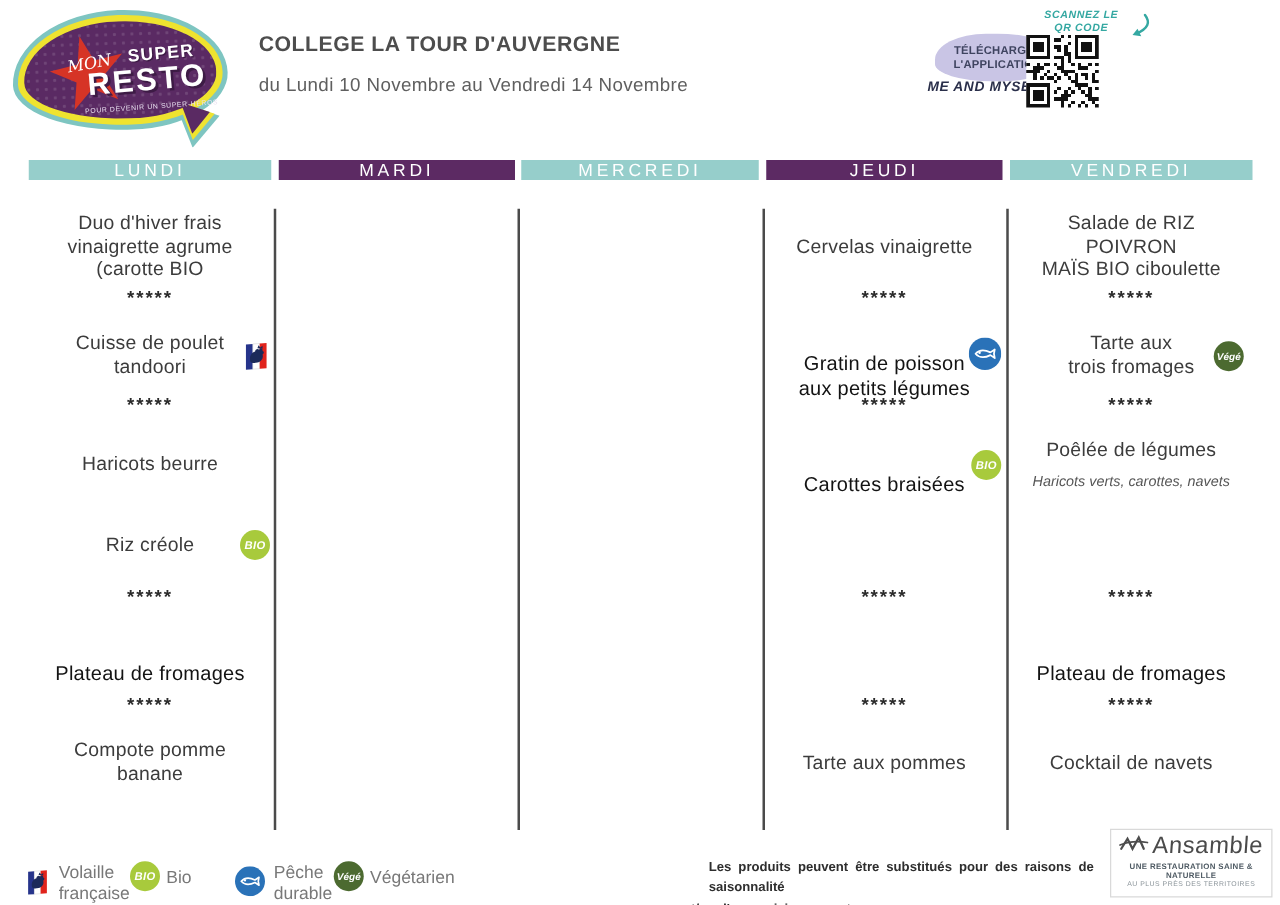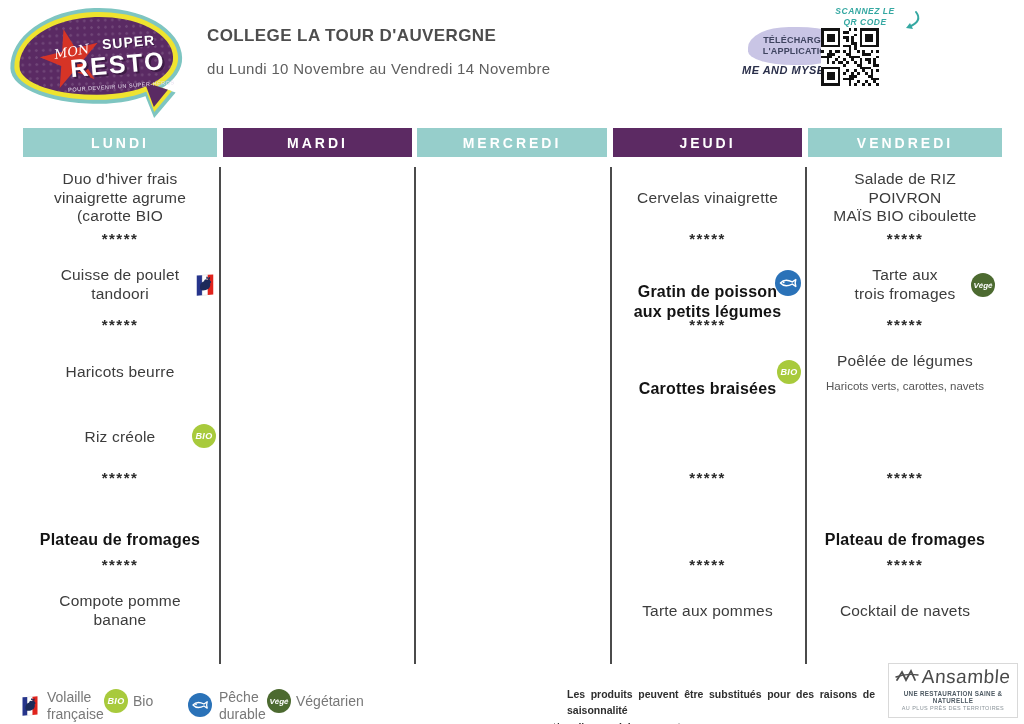--- a/index.html
+++ b/index.html
@@ -43,42 +43,42 @@
   .scan-arrow{position:absolute;left:903px;top:10px;}
   .dl-blob{position:absolute;left:748px;top:27px;width:100px;height:38px;background:#c9c5e5;
            border-radius:45% 55% 50% 50%/60% 50% 60% 40%;display:flex;align-items:center;justify-content:center;}
   .dl-blob span{font-size:9px;font-weight:bold;color:#3f4460;text-align:center;white-space:pre-line;line-height:1.25;letter-spacing:.2px;}
   .brand-hand{position:absolute;left:742px;top:64px;font-size:11px;font-weight:800;font-style:italic;
               color:#2a2f4a;letter-spacing:.5px;}
   .qr{position:absolute;left:821px;top:28px;width:58px;height:58px;background:#fff;}
 
   
   .day-col{position:absolute;top:0;height:724px;}
-  .day-header{position:absolute;top:128px;left:0;right:0;height:29px;display:flex;align-items:center;
-              justify-content:center;color:#fff;font-weight:700;font-size:14px;letter-spacing:3px;}
+  .day-header{position:absolute;top:128px;left:0;right:0;height:16px;display:flex;align-items:center;
+              justify-content:center;color:#fff;font-weight:400;font-size:14px;letter-spacing:3px;}
   .day-header.teal{background:#96cecb;}
   .day-header.purple{background:#5c2a63;}
 
   .divider{position:absolute;top:167px;height:497px;width:2px;background:#4b4b4b;}
 
   .slot{position:absolute;left:0;right:0;display:flex;flex-direction:column;align-items:center;justify-content:center;}
   .slot-starter{top:166px;height:64px;}
   .slot-stars1{top:232px;height:14px;}
   .slot-main{top:262px;height:46px;}
   .slot-stars2{top:318px;height:14px;}
   .slot-side{top:348px;height:48px;}
   .slot-side2{top:420px;height:34px;}
   .slot-stars3{top:471px;height:14px;}
   .slot-cheese{top:508px;height:30px;}
   .slot-stars4{top:558px;height:14px;}
   .slot-dessert{top:586px;height:50px;}
 
   .dish{font-size:15.5px;color:#3c3c3c;line-height:1.22;text-align:center;white-space:pre-line;letter-spacing:.2px;}
-  .dish.bold{font-weight:bold;color:#131313;font-size:16px;margin-top:34px;}
-  .dish-sub{font-size:11.5px;color:#555;margin-top:10px;white-space:nowrap;}
+  .dish.bold{font-weight:normal;color:#131313;font-size:16px;margin-top:34px;}
+  .dish-sub{font-size:11.5px;font-style:italic;color:#555;margin-top:10px;white-space:nowrap;}
   .stars{font-size:15px;font-weight:bold;color:#2b2b2b;letter-spacing:1.5px;line-height:10px;}
 
   
   .icon-abs{position:absolute;}
   .icon-main{top:270px;right:1px;}
   .icon-side{top:360px;right:1px;}
   .icon-side2{top:424px;right:1px;}
   .badge{width:24px;height:24px;border-radius:50%;display:flex;align-items:center;justify-content:center;
          color:#fff;font-weight:bold;flex:0 0 auto;}
   .badge.bio{background:#a8ca3c;font-size:9px;font-style:italic;letter-spacing:.3px;}

